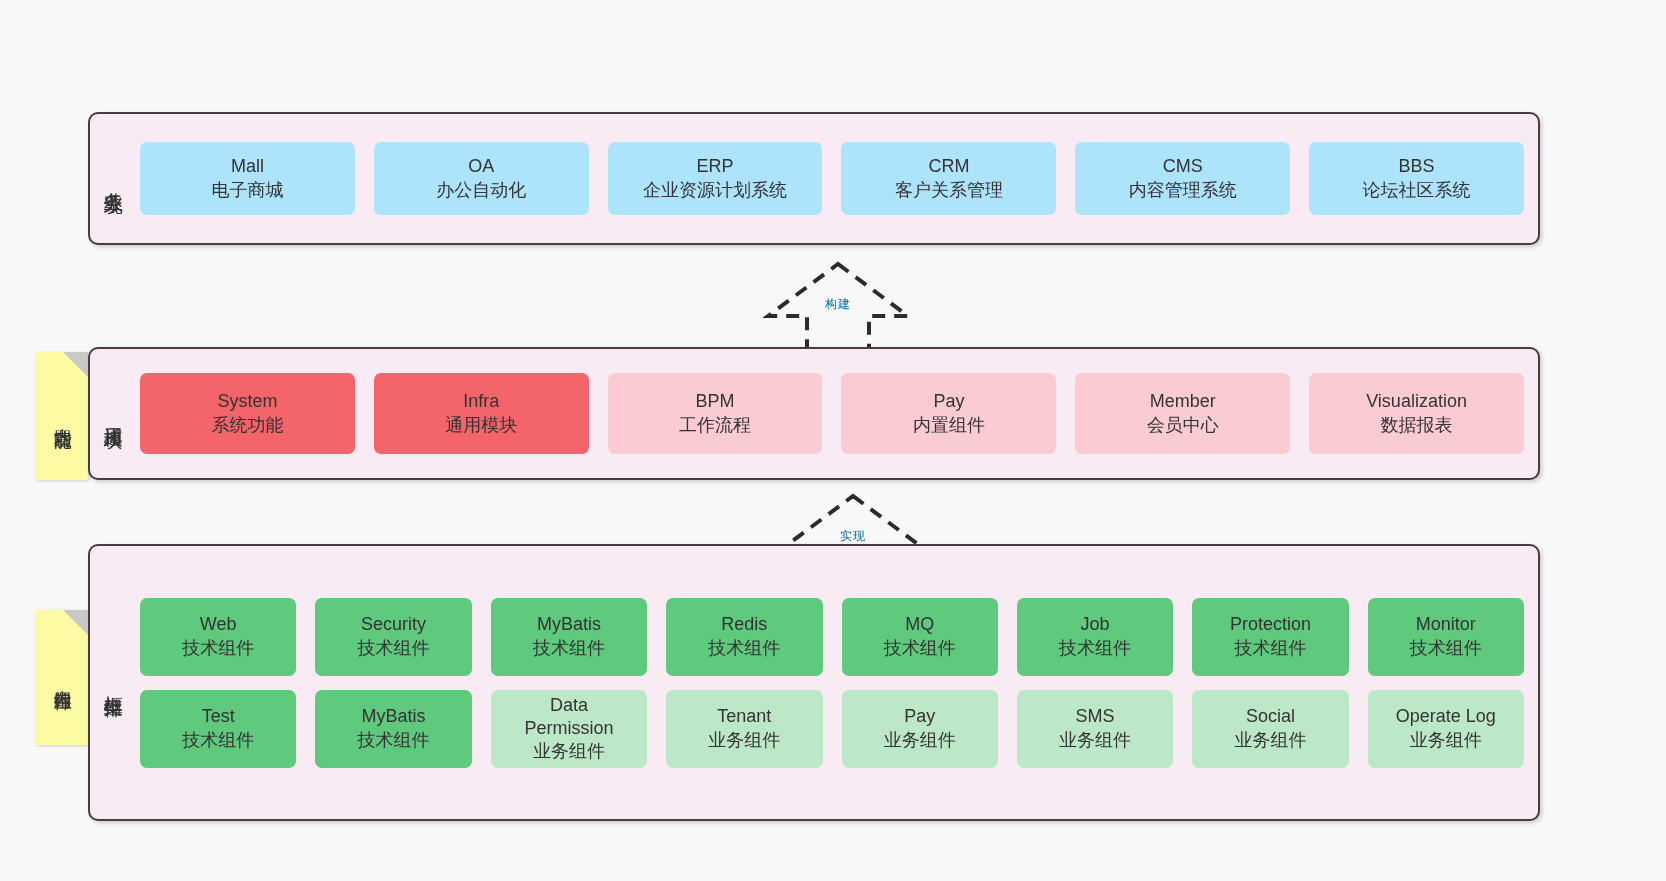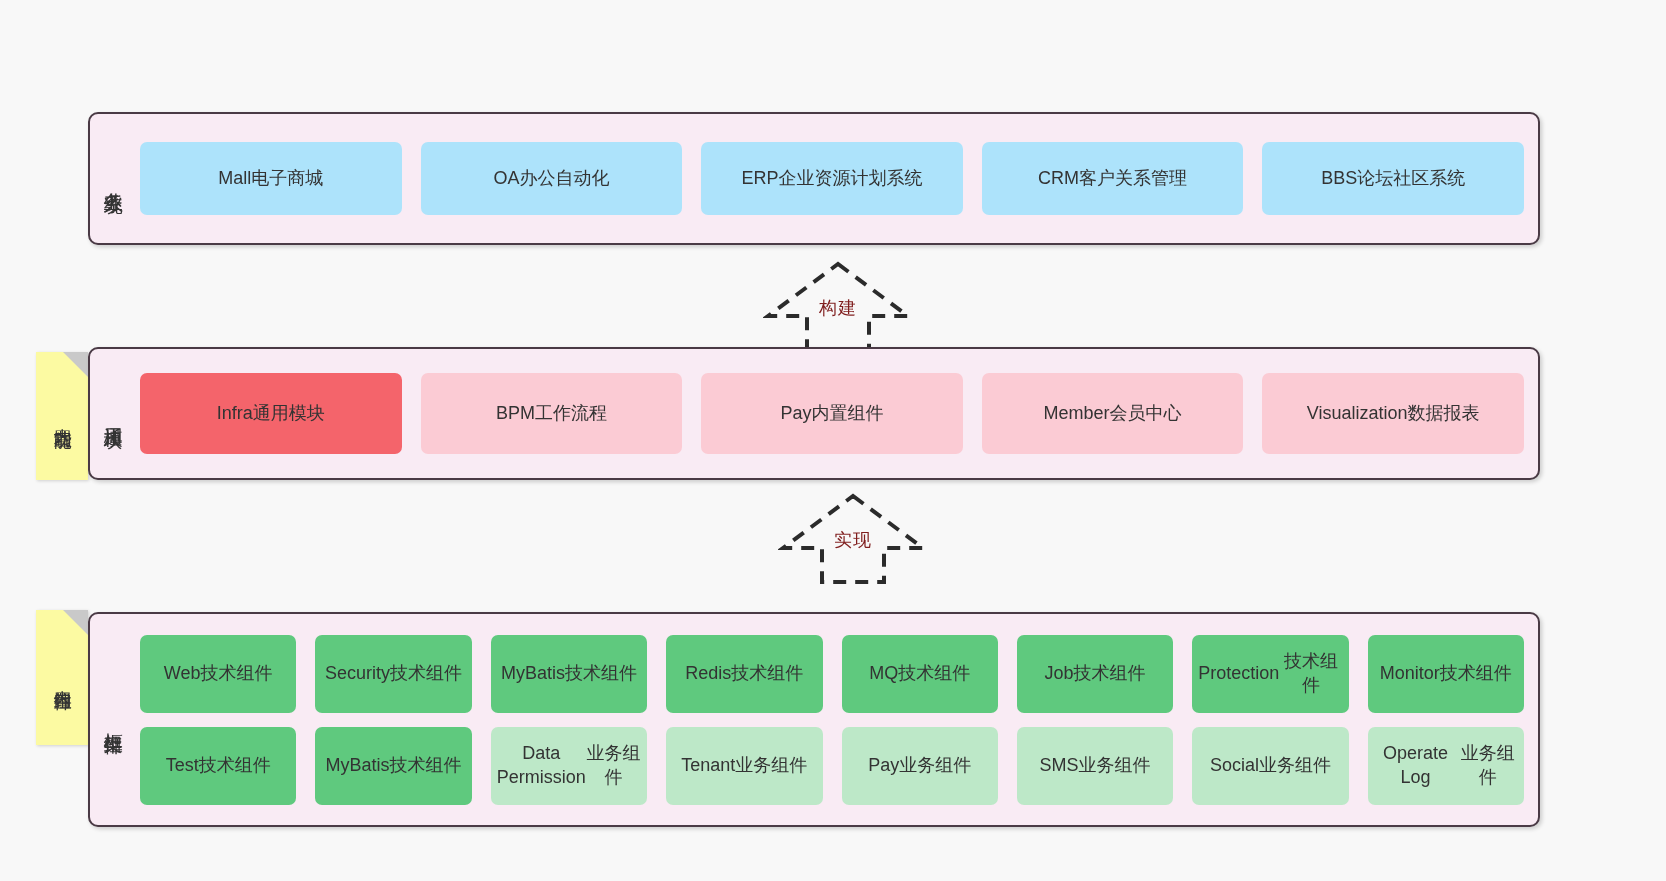--- a/index.html
+++ b/index.html
@@ -56,21 +56,21 @@
   .card-row {
     display: flex;
     gap: 19px;
     align-items: stretch;
   }
 
   .card {
     flex: 1 1 0;
     border-radius: 7px;
     display: flex;
-    flex-direction: row;
+    flex-direction: column;
     align-items: center;
     justify-content: center;
     text-align: center;
     font-size: 18px;
     line-height: 1.28;
     color: #333333;
     box-sizing: border-box;
     padding: 4px 6px;
   }
   .card .ln {
@@ -81,21 +81,21 @@
   
   .c-blue        { background: #ade3fb; }
   .c-red         { background: #f4646b; }
   .c-pink        { background: #fbcbd4; align-items: center; }
   .c-green       { background: #5fc97e; }
   .c-lightgreen  { background: #bde8c8; }
 
   
   #band-business  { left: 88px;  top: 112px; width: 1452px; height: 133px; }
   #band-modules   { left: 88px;  top: 347px; width: 1452px; height: 133px; }
-  #band-framework { left: 88px;  top: 612px; width: 1452px; height: 215px; }
+  #band-framework { left: 88px;  top: 544px; width: 1452px; height: 277px; }
 
   #band-business  .card-row { height: 73px; }
   #band-modules   .card-row { height: 81px; }
   #band-framework .card-row { height: 78px; }
 
   
   .sticky {
     position: absolute;
     width: 52px;
     background: #fcfaa2;
@@ -128,22 +128,22 @@
     position: absolute;
     width: 150px;
     height: 96px;
   }
   .connector svg { display: block; width: 150px; height: 96px; }
   .connector .conn-label {
     position: absolute;
     left: 0; right: 0;
     top: 38px;
     text-align: center;
-    font-size: 18px;
-    color: #7f1d1d;
+    font-size: 12px;
+    color: #0369a1;
     letter-spacing: 1px;
   }
   #connector-build     { left: 763px; top: 258px; }
   #connector-implement { left: 778px; top: 490px; }
 </style>
 </head>
 <body>
 
 <div class="band" id="band-business">
   <div class="band-title">业务系统</div>
@@ -159,20 +159,24 @@
       </div>
       <div class="card c-blue">
         <span class="ln">ERP</span>
         <span class="ln">企业资源计划系统</span>
       </div>
       <div class="card c-blue">
         <span class="ln">CRM</span>
         <span class="ln">客户关系管理</span>
       </div>
       <div class="card c-blue">
+        <span class="ln">CMS</span>
+        <span class="ln">内容管理系统</span>
+      </div>
+      <div class="card c-blue">
         <span class="ln">BBS</span>
         <span class="ln">论坛社区系统</span>
       </div>
     </div>
   </div>
 </div>
 
 <div class="connector" id="connector-build">
   <svg viewBox="0 0 150 96">
     <path d="M 75 6 L 145 58 L 106 58 L 106 92 L 44 92 L 44 58 L 5 58 Z" fill="none" stroke="#2b2b2b" stroke-width="4" stroke-dasharray="13,9" stroke-linejoin="miter"></path>
@@ -182,20 +186,24 @@
 
 <div class="sticky" id="sticky-modules">
   <span>内置功能</span>
 </div>
 
 <div class="band" id="band-modules">
   <div class="band-title">通用模块</div>
   <div class="band-body">
     <div class="card-row">
       <div class="card c-red">
+        <span class="ln">System</span>
+        <span class="ln">系统功能</span>
+      </div>
+      <div class="card c-red">
         <span class="ln">Infra</span>
         <span class="ln">通用模块</span>
       </div>
       <div class="card c-pink">
         <span class="ln">BPM</span>
         <span class="ln">工作流程</span>
       </div>
       <div class="card c-pink">
         <span class="ln">Pay</span>
         <span class="ln">内置组件</span>

